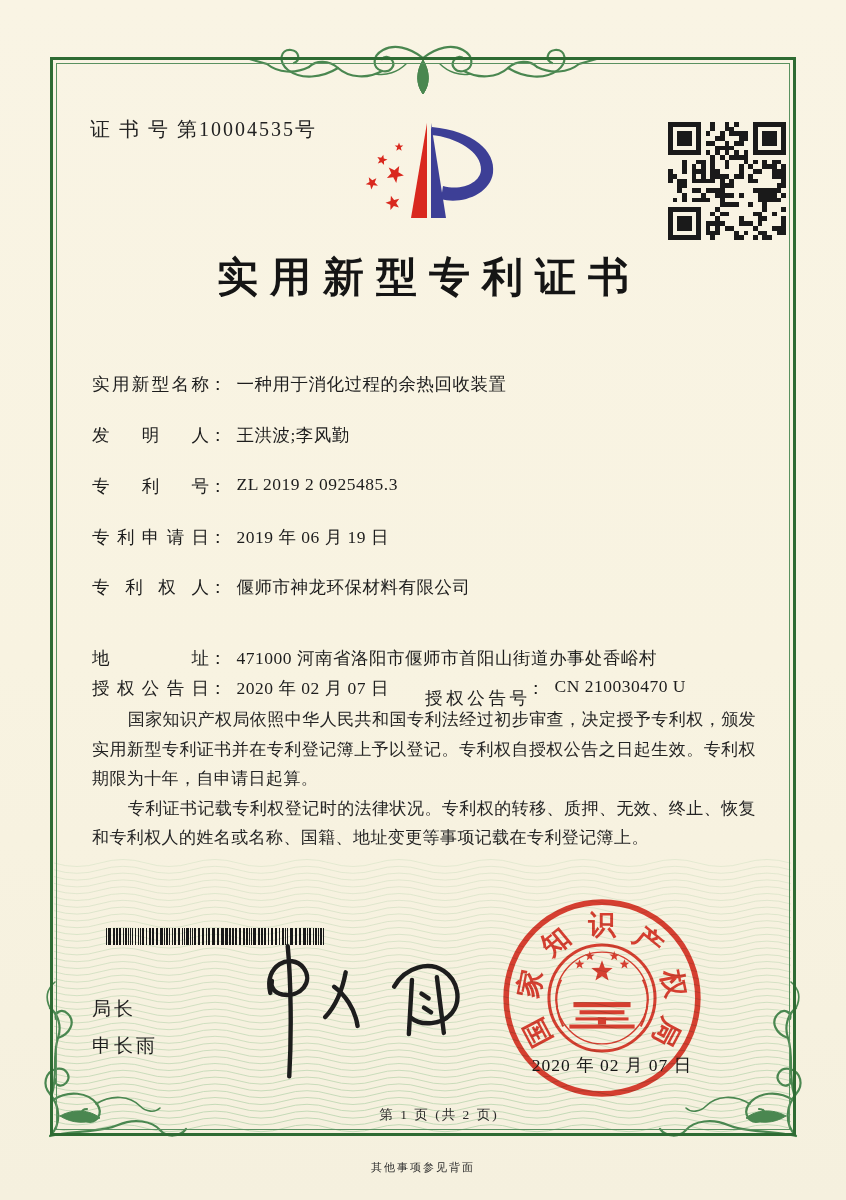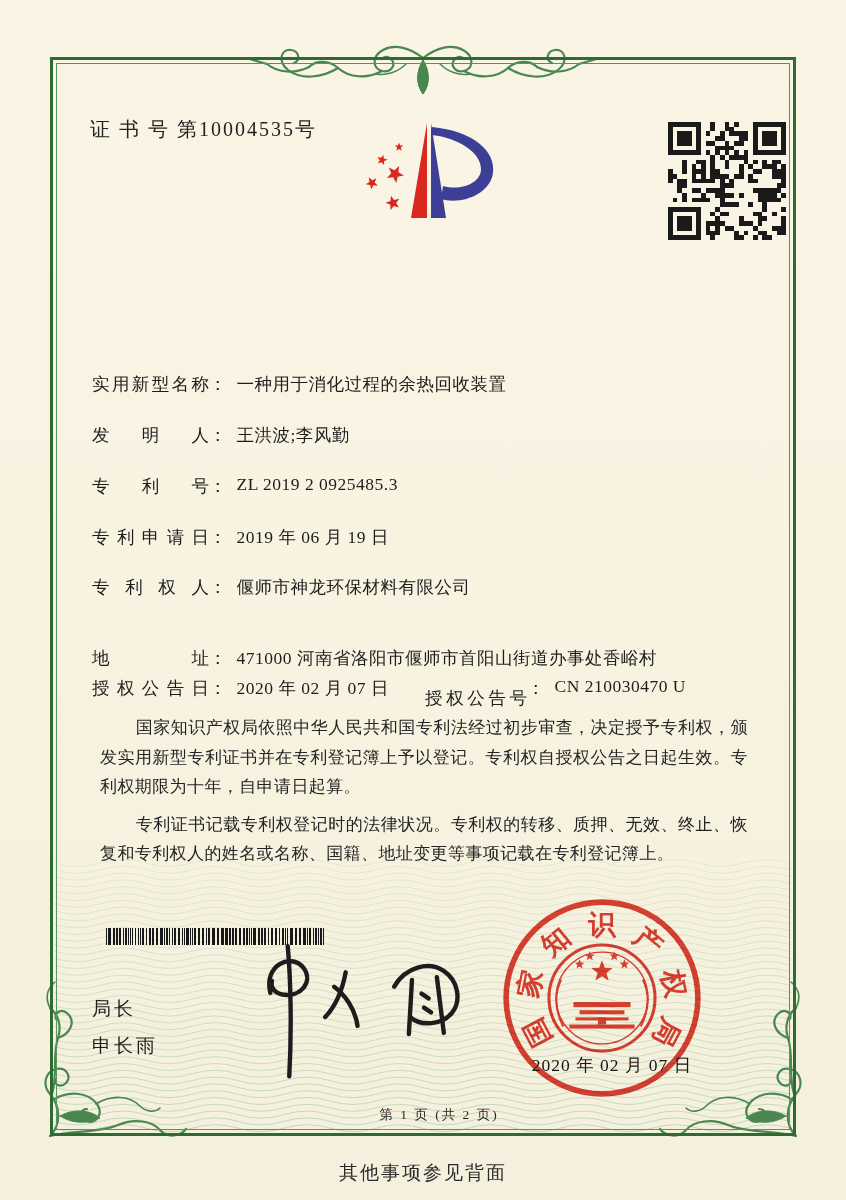--- a/index.html
+++ b/index.html
@@ -19,32 +19,32 @@
   
   .frow{left:92px;width:680px;font-size:17.5px;color:#1d1d1d;white-space:nowrap;}
   .flabel{display:inline-block;width:117px;text-align:justify;text-align-last:justify;vertical-align:top;}
   .fcolon{display:inline-block;margin-right:10px;vertical-align:top;}
   .fvalue{letter-spacing:0.5px;vertical-align:top;}
   .grant-right{left:425px;width:360px;font-size:17.5px;color:#1d1d1d;white-space:nowrap;}
   .grant-right .flabel{width:102px;margin-top:10px;}
   
   .body-text{left:92px;top:705px;width:664px;font-size:17px;line-height:29.5px;color:#242424;
              text-align:justify;letter-spacing:0.4px;}
-  .body-text p{margin:8px;text-indent:2.1em;}
+  .body-text p{margin:0;text-indent:2.1em;}
   
   .barcode{left:106px;top:928px;width:220px;height:17px;}
   .signer-title{left:92px;top:996px;font-size:19px;color:#1c1c1c;letter-spacing:3px;}
   .signer-name{left:92px;top:1033px;font-size:19px;color:#1c1c1c;letter-spacing:3px;}
   .signature{left:235px;top:938px;width:240px;height:145px;transform:rotate(-2deg);}
   .seal-wrap{left:500px;top:896px;width:204px;height:204px;mix-blend-mode:multiply;opacity:.95;}
   .seal-date{left:502px;top:1053px;width:220px;text-align:center;font-size:17.5px;color:#161616;
              letter-spacing:1px;z-index:6;}
   .footer-page{left:50px;top:1106px;width:746px;text-align:center;font-size:13.5px;
                letter-spacing:2px;color:#2a2a2a;padding-left:16px;}
-  .back-note{left:0;top:1160px;width:846px;text-align:center;font-size:19px;
+  .back-note{left:0;top:1160px;width:846px;text-align:center;font-size:11px;
              letter-spacing:2px;color:#2b2b2b;}
   svg{display:block;}
 </style>
 </head>
 <body>
 
 <div class="page">
 
   <svg class="abs" style="left:54px;top:858px;" width="737" height="276" viewBox="0 0 737 276" id="waves-svg">
       <path d="M0,5.0 q23,7 46,0 q23,-7 46,0 q23,7 46,0 q23,-7 46,0 q23,7 46,0 q23,-7 46,0 q23,7 46,0 q23,-7 46,0 q23,7 46,0 q23,-7 46,0 q23,7 46,0 q23,-7 46,0 q23,7 46,0 q23,-7 46,0 q23,7 46,0 q23,-7 46,0 q23,7 46,0" stroke="#b9d4ae" stroke-width="1" fill="none" opacity="0.31"></path>
@@ -331,20 +331,21 @@
       <rect x="23" y="23" width="1" height="1" fill="#1a1a1a"></rect>
       <rect x="24" y="23" width="1" height="1" fill="#1a1a1a"></rect>
       <rect x="9" y="24" width="1" height="1" fill="#1a1a1a"></rect>
       <rect x="14" y="24" width="1" height="1" fill="#1a1a1a"></rect>
       <rect x="15" y="24" width="1" height="1" fill="#1a1a1a"></rect>
       <rect x="18" y="24" width="1" height="1" fill="#1a1a1a"></rect>
       <rect x="20" y="24" width="1" height="1" fill="#1a1a1a"></rect>
       <rect x="21" y="24" width="1" height="1" fill="#1a1a1a"></rect>
     </svg>
 
+  <div class="abs title">实用新型专利证书</div>
 
   <div class="abs frow" style="top:372px">
     <span class="flabel">实用新型名称</span><span class="fcolon">：</span><span class="fvalue">一种用于消化过程的余热回收装置</span>
   </div>
   <div class="abs frow" style="top:423px">
     <span class="flabel">发明人</span><span class="fcolon">：</span><span class="fvalue">王洪波;李风勤</span>
   </div>
   <div class="abs frow" style="top:474px">
     <span class="flabel">专利号</span><span class="fcolon">：</span><span class="fvalue">ZL 2019 2 0925485.3</span>
   </div>

